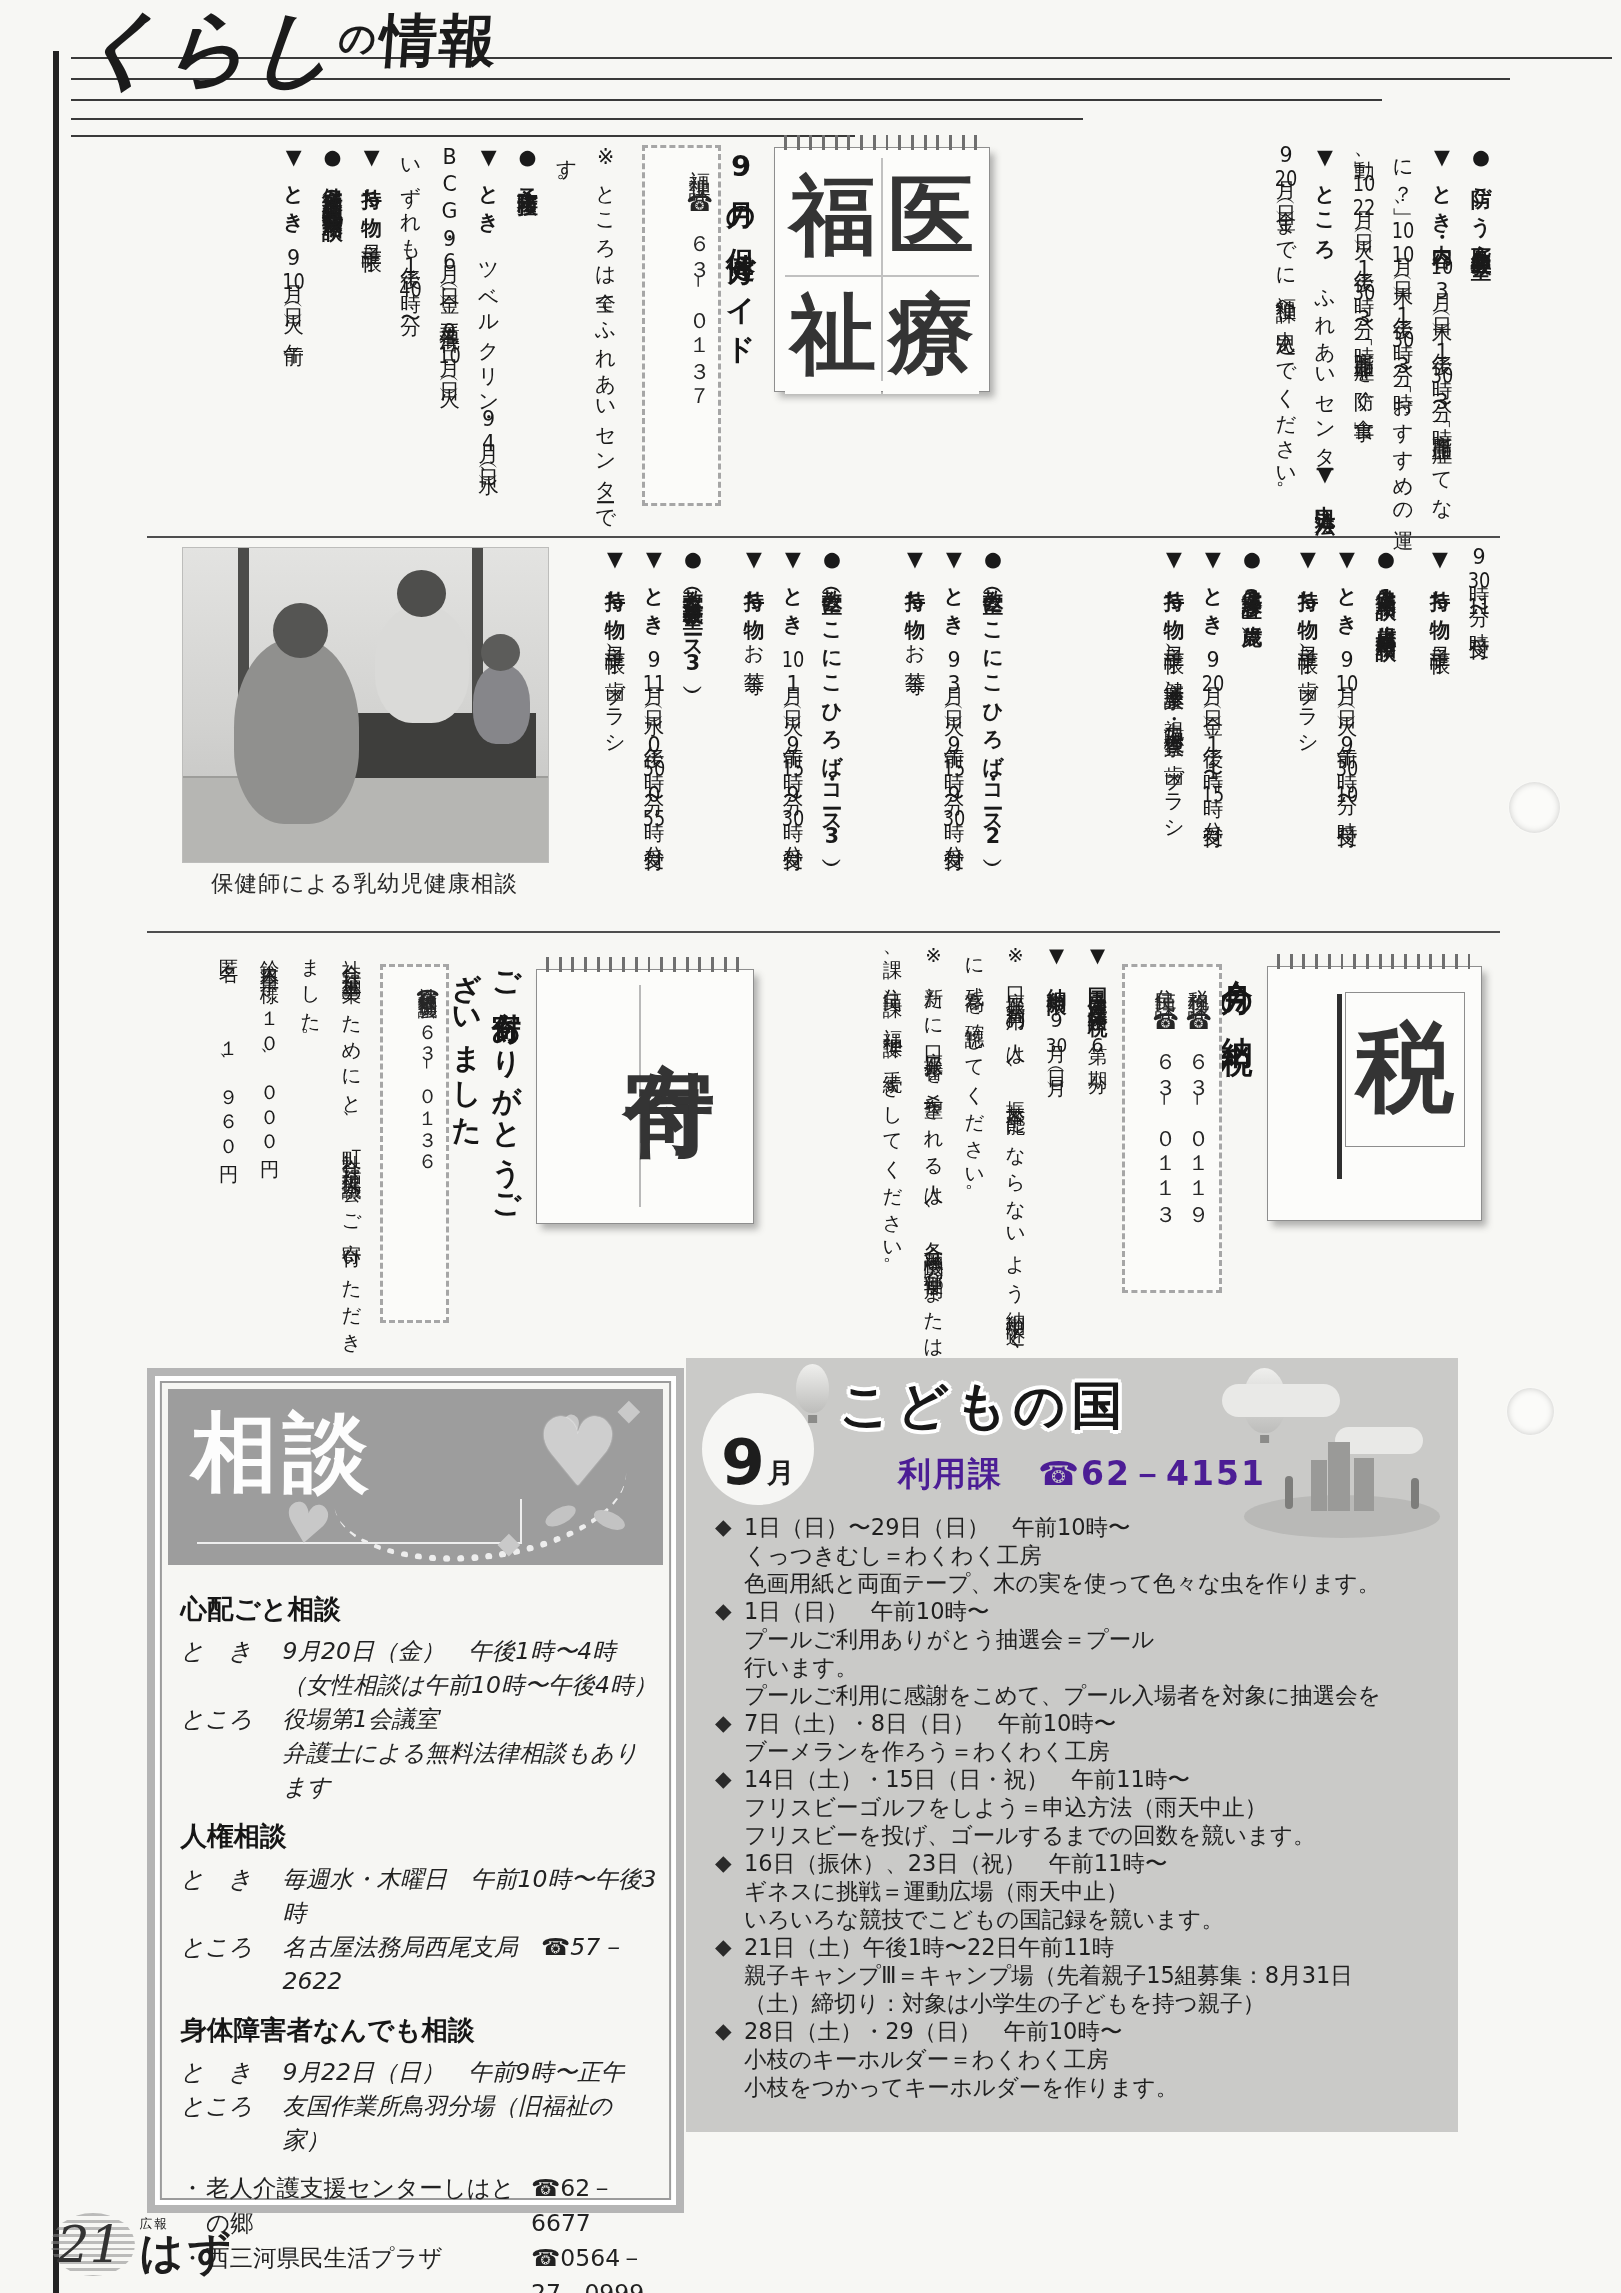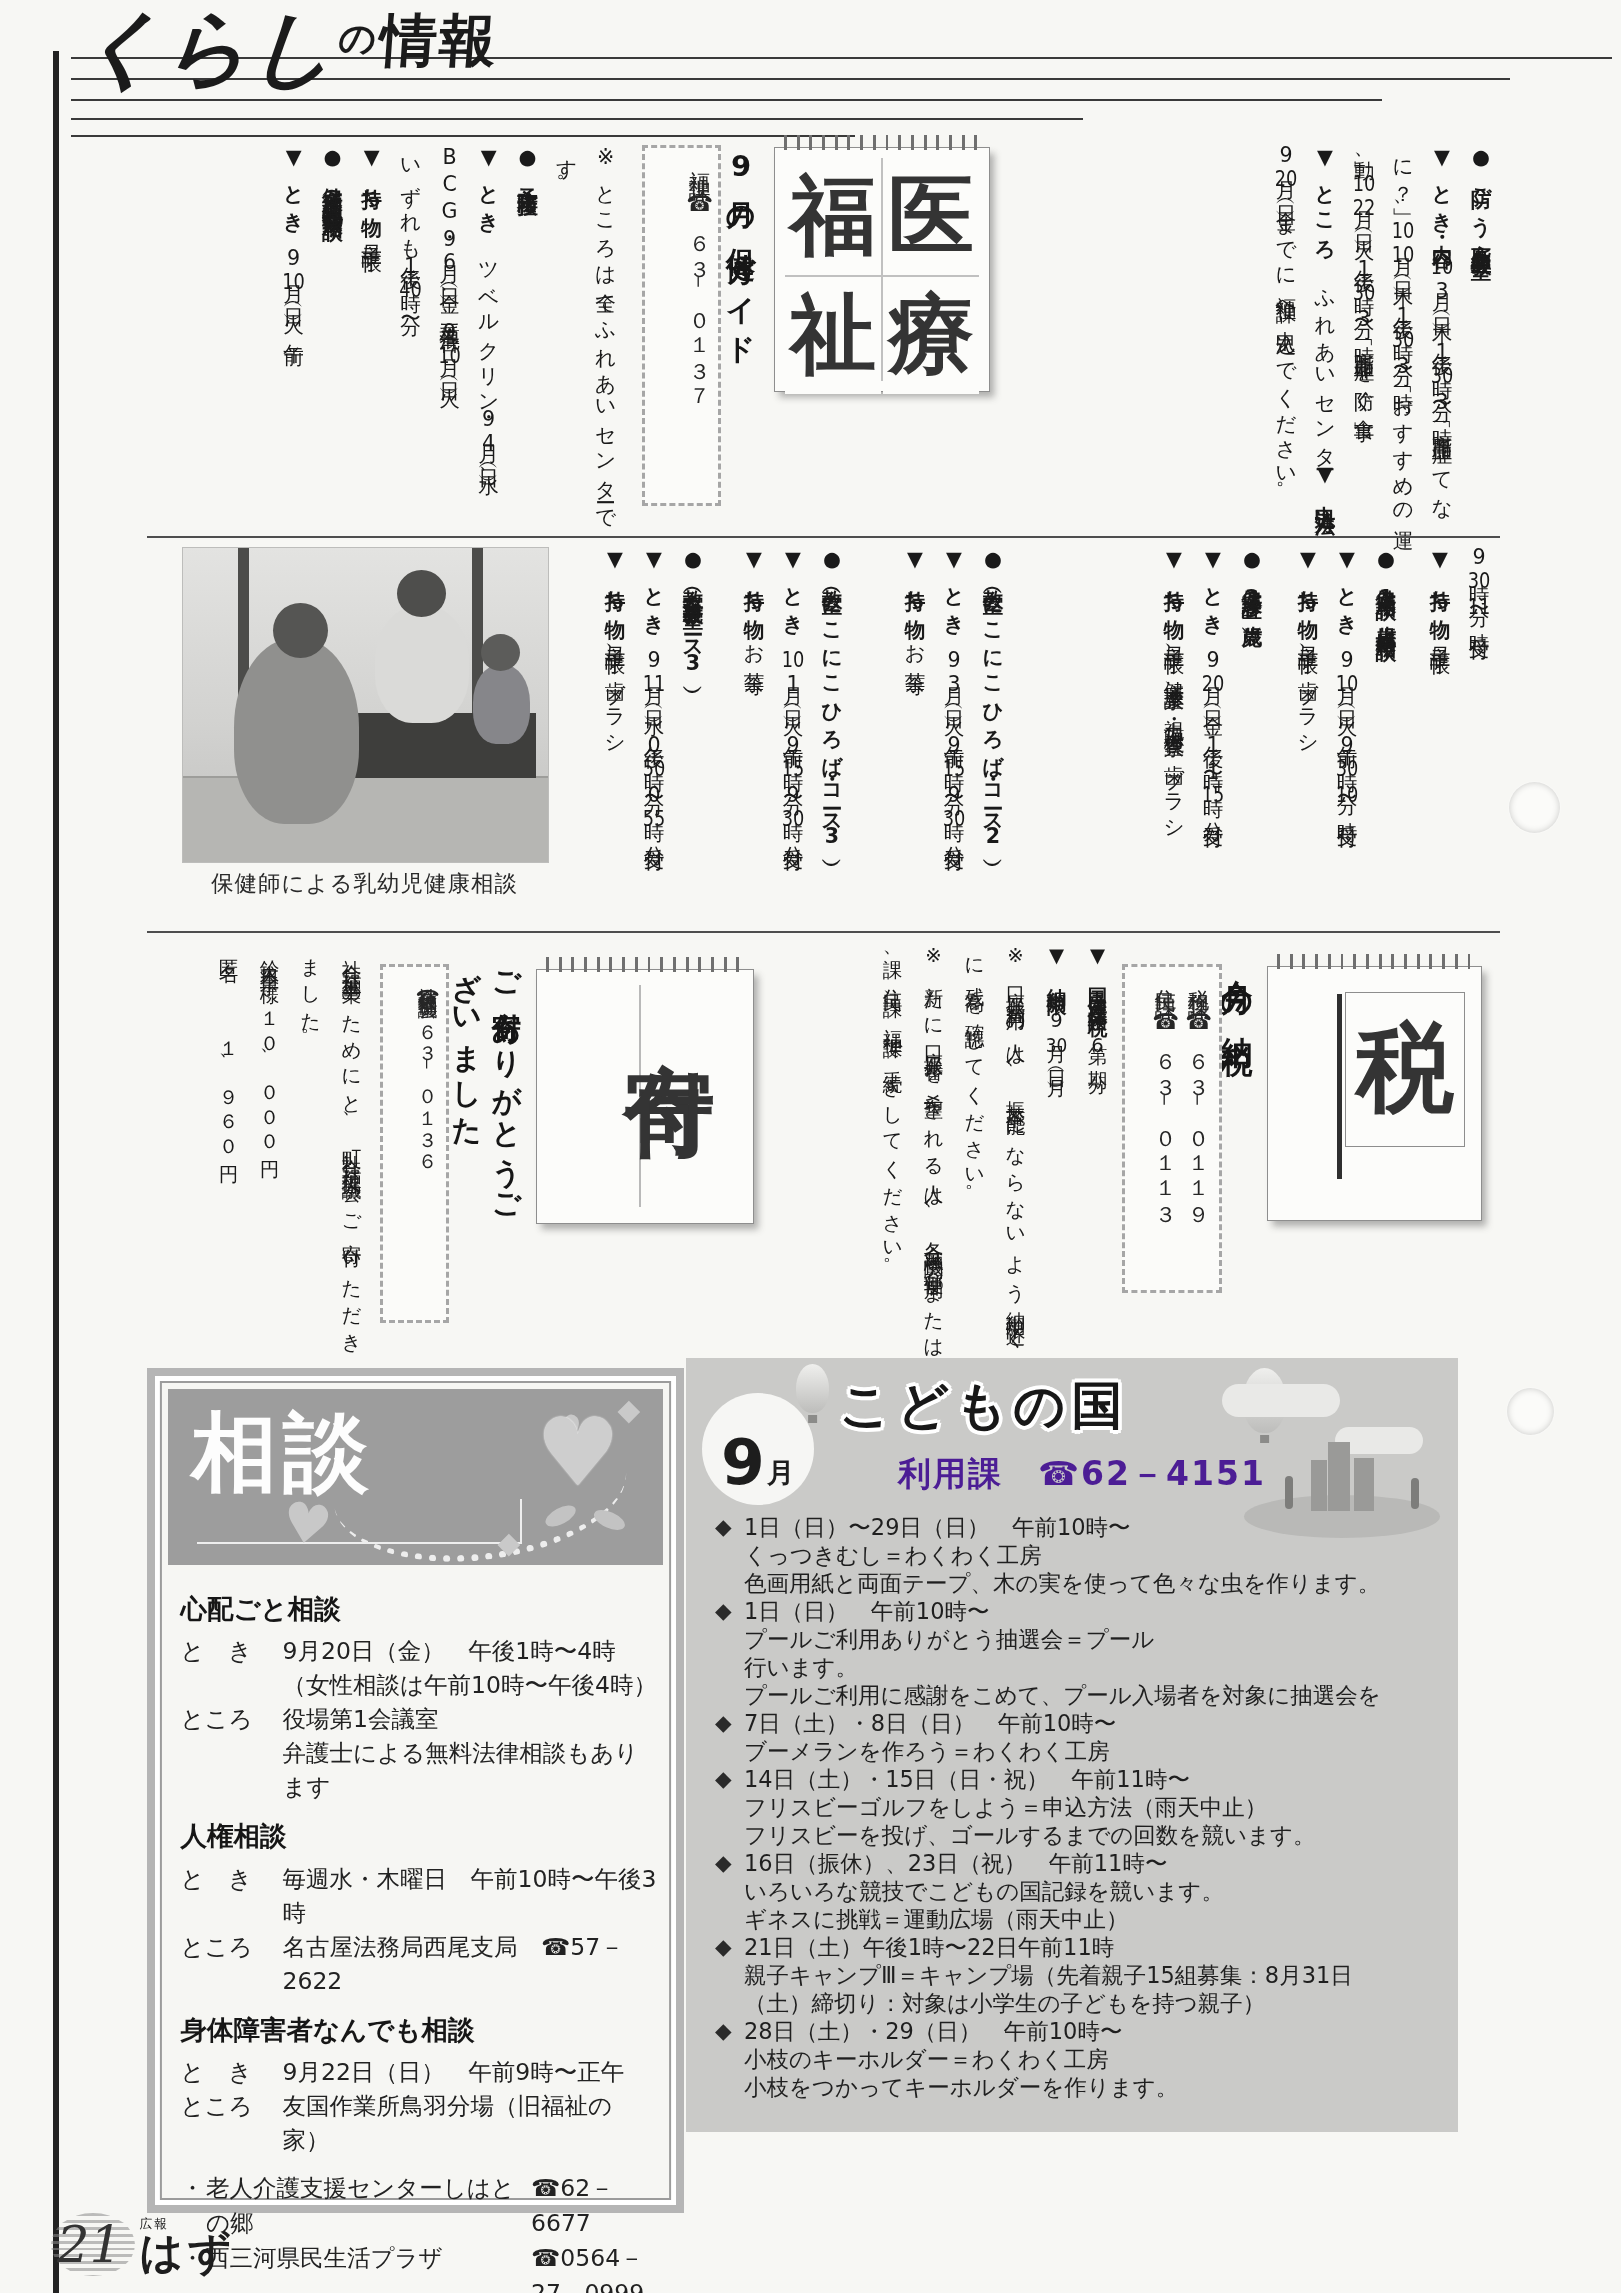--- a/index.html
+++ b/index.html
@@ -58,21 +58,21 @@
           border-bottom:2px solid #eeeeee;border-right:2px solid #eeeeee;}
   .s-heart{position:absolute;color:#c8c8c8;line-height:1;}
   .s-arc{position:absolute;left:165px;top:27.4px;width:294px;height:137px;border-bottom:7.8px dotted #ededed;
          border-radius:50%;transform:rotate(-7deg);}
   .s-flower{position:absolute;right:19.6px;top:9.8px;width:108px;height:147px;}
   .s-flower .big{font-size:94px;color:#cecece;text-shadow:0 0 2px #fff;}
   .s-leaf{position:absolute;width:33px;height:15.7px;background:#c3c3c3;border-radius:50%;}
   .s-square{position:absolute;width:15.7px;height:15.7px;background:#c9c9c9;transform:rotate(45deg);}
   .s-content{position:absolute;left:25.5px;right:17.6px;top:201px;}
   .s-sec-title{font-size:26.5px;font-weight:bold;color:#161616;margin:13.7px 0 7.8px 0;}
-  .s-row{display:flex;font-size:23.5px;line-height:34px;color:#222;}
+  .s-row{display:flex;font-size:23.5px;line-height:34px;color:#222;font-style:italic;}
   .s-label{flex:0 0 102px;}
   .s-text{flex:1;}
   .s-phones{margin-top:13.7px;}
   .p-row{display:flex;font-size:23.5px;line-height:35px;color:#222;}
   .p-bullet{flex:0 0 25.5px;}
   .p-name{flex:0 0 325px;}
   .p-tel{flex:1;}
   
   .kodomo{position:absolute;left:686px;top:1358px;width:772px;height:774px;background:#cacac8;overflow:hidden;}
   .k-circle{position:absolute;left:15.7px;top:35px;width:112px;height:112px;border-radius:50%;background:#f6f6f4;
@@ -373,25 +373,25 @@
       <div class="k-row">
           <span class="k-bullet"></span>
           <span class="k-text">フリスビーを投げ、ゴールするまでの回数を競います。</span>
         </div>
       <div class="k-row">
           <span class="k-bullet">◆</span>
           <span class="k-text">16日（振休）、23日（祝）　午前11時〜</span>
         </div>
       <div class="k-row">
           <span class="k-bullet"></span>
+          <span class="k-text">ギネスに挑戦＝運動広場（雨天中止）</span>
+        </div>
+      <div class="k-row">
+          <span class="k-bullet"></span>
           <span class="k-text">いろいろな競技でこどもの国記録を競います。</span>
-        </div>
-      <div class="k-row">
-          <span class="k-bullet"></span>
-          <span class="k-text">ギネスに挑戦＝運動広場（雨天中止）</span>
         </div>
       <div class="k-row">
           <span class="k-bullet">◆</span>
           <span class="k-text">21日（土）午後1時〜22日午前11時</span>
         </div>
       <div class="k-row">
           <span class="k-bullet"></span>
           <span class="k-text">親子キャンプⅢ＝キャンプ場（先着親子15組募集：8月31日</span>
         </div>
       <div class="k-row">

